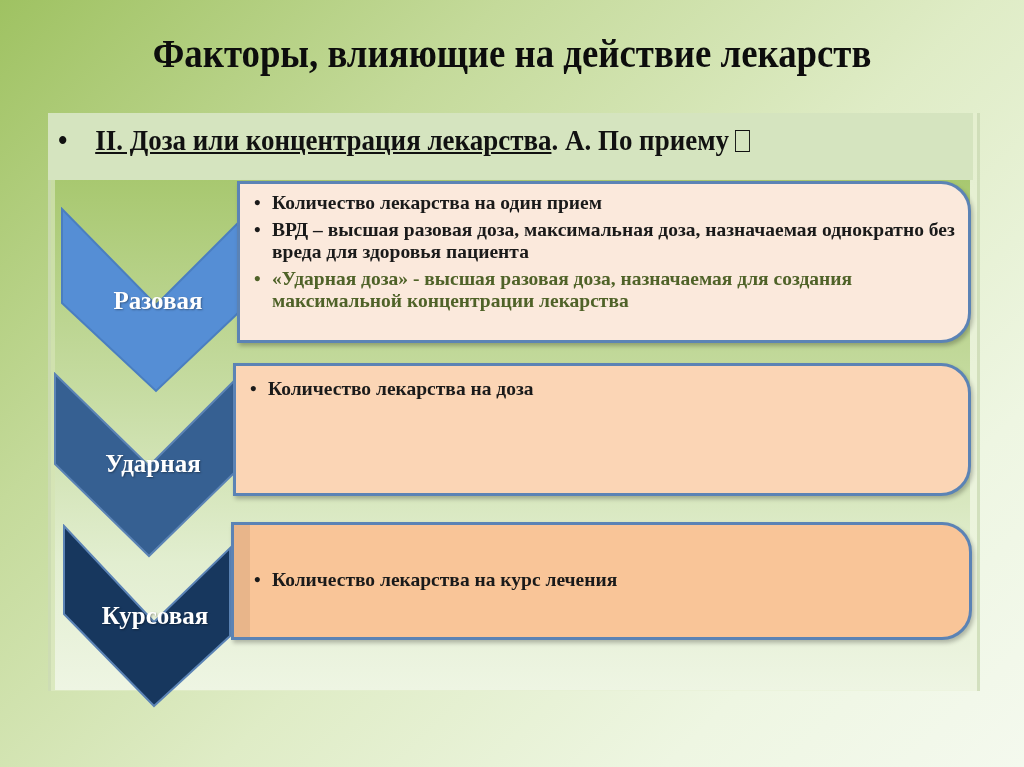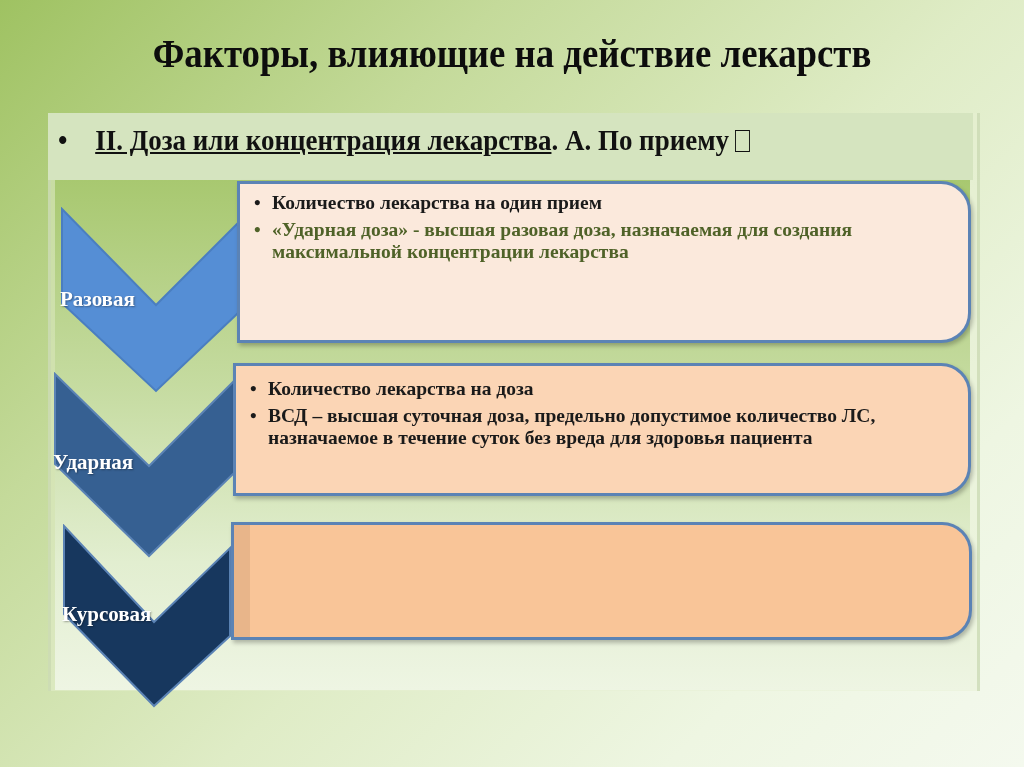--- a/index.html
+++ b/index.html
@@ -32,22 +32,22 @@
   .subtitle .box-glyph {
     display: inline-block; width: 14px; height: 20px; border: 1.5px solid #111; vertical-align: -2px; margin-left: 6px;
   }
   .diagram-bg {
     position: absolute; left: 55px; top: 180px; width: 915px; height: 510px;
     background: linear-gradient(180deg, #a8c870 0%, #c5dba0 40%, #e2eed0 75%, #eef5e3 100%);
   }
   .chevron { position: absolute; }
   .chevron svg { display: block; }
   .chevron-label {
-    position: absolute; left: 0; width: 100%; 
-    color: #fff; font-weight: bold; font-size: 21px;
+    position: absolute; left: 8px; width: 100%; text-align: center;
+    color: #fff; font-weight: bold; font-size: 25px;
     text-shadow: 1px 1px 2px rgba(0,0,0,0.35);
   }
   .box {
     position: absolute; border: 3px solid #5b83b5; border-radius: 0 30px 30px 0;
     box-sizing: border-box; padding: 8px 10px 6px 14px;
     box-shadow: 2px 3px 4px rgba(0,0,0,0.25);
   }
   .box ul { list-style: none; margin: 0; padding: 0; }
   .box li {
     position: relative; padding-left: 18px; font-size: 19.5px; font-weight: bold;
@@ -95,26 +95,29 @@
 <div class="chevron" style="left:62px; top:524px; width:170px; height:184px;">
   <svg width="170" height="184" viewBox="0 0 170 184">
     <polygon points="2,2 92,98 168,24 168,112 92,182 2,90" fill="#17375e" stroke="#5b83b5" stroke-width="2"></polygon>
   </svg>
   <div class="chevron-label" style="top:78px;">Курсовая</div>
 </div>
 
 <div class="box box1">
   <ul>
     <li>Количество лекарства на один прием</li>
+    <li>ВРД – высшая разовая доза, максимальная доза, назначаемая однократно без вреда для здоровья пациента</li>
     <li class="green">«Ударная доза» - высшая разовая доза, назначаемая для создания максимальной концентрации лекарства</li>
   </ul>
 </div>
 
 <div class="box box2" style="padding-top:12px;">
   <ul>
     <li>Количество лекарства на доза</li>
-    <li>ВСД – высшая суточная доза, предельно допустимое количество ЛС, назначаемое в течение суток без вреда для здоровья пациента</li>
   </ul>
 </div>
 
 <div class="box box3">
   <div class="edge"></div>
+  <ul style="margin-left:6px;">
+    <li>Количество лекарства на курс лечения</li>
+  </ul>
 </div>
 
 </body></html>

